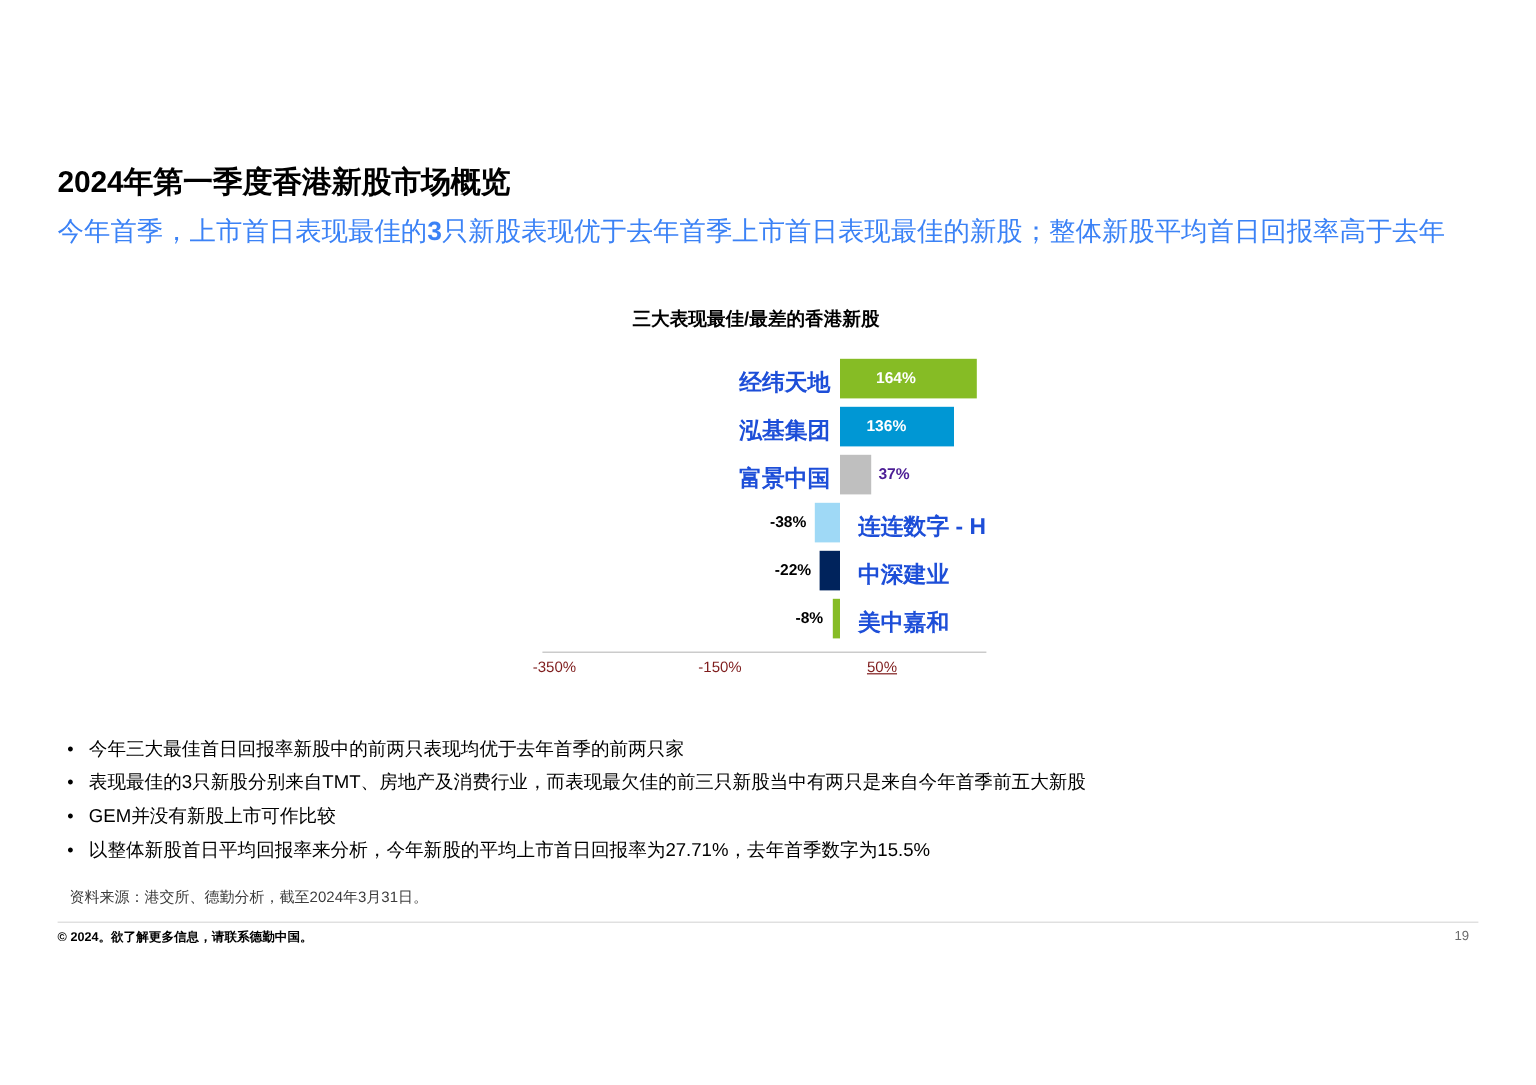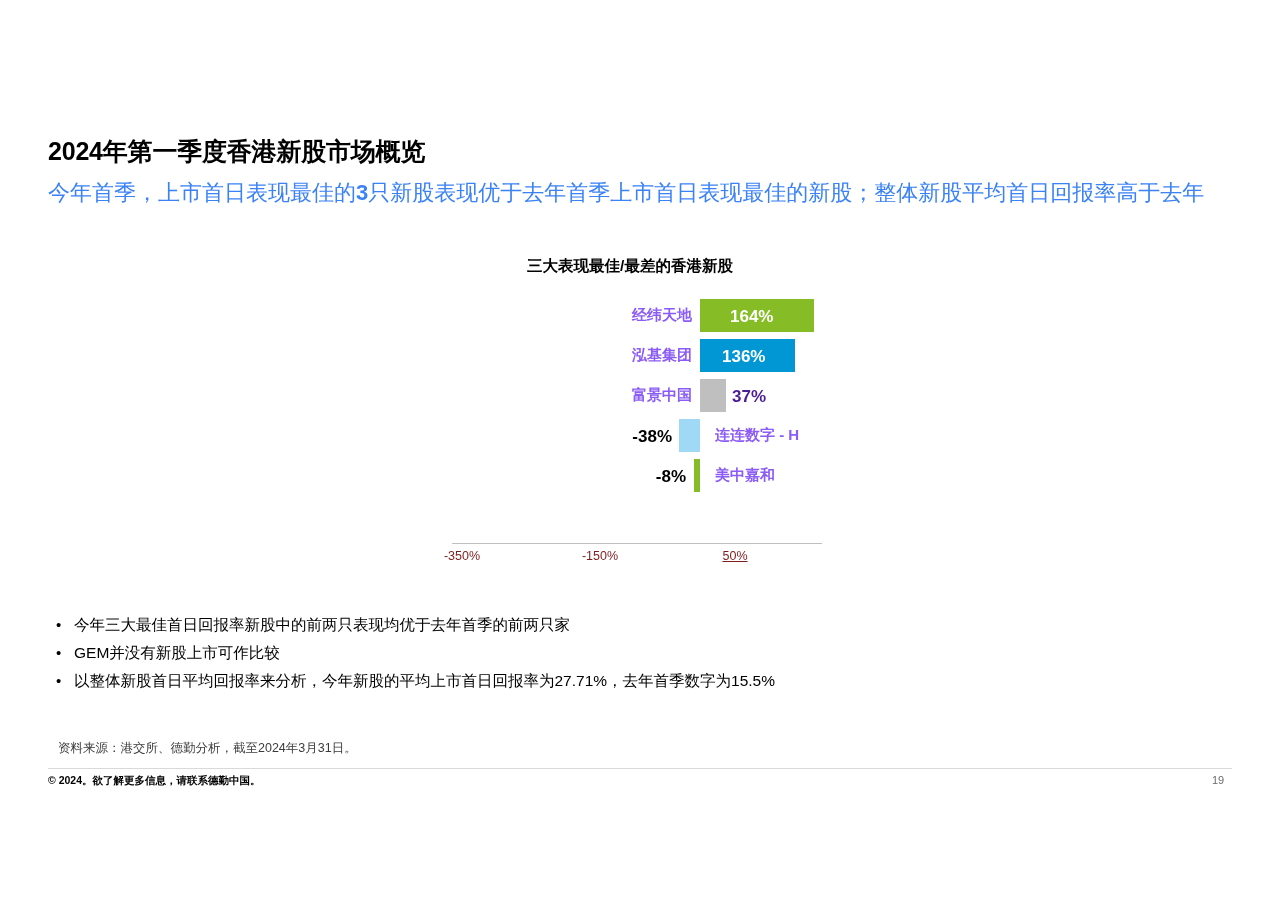--- a/index.html
+++ b/index.html
@@ -77,37 +77,37 @@
   .bar {
     position: absolute;
     top: 4px;
     height: 33px;
   }
   .bar-pos { left: 270px; }
   .bar-neg { }
   .lbl-cat {
     position: absolute;
     top: 11px;
-    font-size: 15px;
-    font-weight: bold;
-    color: #8b5cf6;
+    font-size: 19px;
+    font-weight: bold;
+    color: #1d4ed8;
     white-space: nowrap;
   }
   .lbl-cat.left {
     right: 158px;
     text-align: right;
   }
   .lbl-cat.right {
     left: 285px;
     text-align: left;
   }
   .lbl-val {
     position: absolute;
     top: 12px;
-    font-size: 17px;
+    font-size: 13px;
     font-weight: bold;
     white-space: nowrap;
   }
   .lbl-val.inside {
     color: #ffffff;
   }
   .lbl-val.outside-right {
     color: #4c1d95;
   }
   .lbl-val.outside-left {
@@ -217,38 +217,44 @@
           <div class="bar bar-pos" style="left:270px;width:26px;background:#bfbfbf;"></div>
           <div class="lbl-val outside-right" style="left:302px;">37%</div>
         </div>
 
         <div class="row">
           <div class="bar bar-neg" style="left:249px;width:21px;background:#9fd9f6;"></div>
           <div class="lbl-val outside-left" style="left:192px;width:50px;">-38%</div>
           <div class="lbl-cat right">连连数字 - H</div>
         </div>
 
+        <div class="row">
+          <div class="bar bar-neg" style="left:253px;width:17px;background:#00235c;"></div>
+          <div class="lbl-val outside-left" style="left:196px;width:50px;">-22%</div>
+          <div class="lbl-cat right">中深建业</div>
+        </div>
 
         <div class="row">
           <div class="bar bar-neg" style="left:264px;width:6px;background:#86bc25;"></div>
           <div class="lbl-val outside-left" style="left:206px;width:50px;">-8%</div>
           <div class="lbl-cat right">美中嘉和</div>
         </div>
 
       </div>
 
       <div class="axis-line"></div>
       <div class="tick" style="left:32px;">-350%</div>
       <div class="tick" style="left:170px;">-150%</div>
       <div class="tick" style="left:305px;text-decoration:underline;">50%</div>
     </div>
   </div>
 
   <div class="bullets">
     <div class="bullet">今年三大最佳首日回报率新股中的前两只表现均优于去年首季的前两只家</div>
+    <div class="bullet">表现最佳的3只新股分别来自TMT、房地产及消费行业，而表现最欠佳的前三只新股当中有两只是来自今年首季前五大新股</div>
     <div class="bullet">GEM并没有新股上市可作比较</div>
     <div class="bullet">以整体新股首日平均回报率来分析，今年新股的平均上市首日回报率为27.71%，去年首季数字为15.5%</div>
   </div>
 
   <div class="source">资料来源：港交所、德勤分析，截至2024年3月31日。</div>
   <div class="footer-rule"></div>
   <div class="copyright">© 2024。欲了解更多信息，请联系德勤中国。</div>
   <div class="page-num">19</div>
 
 </div>

